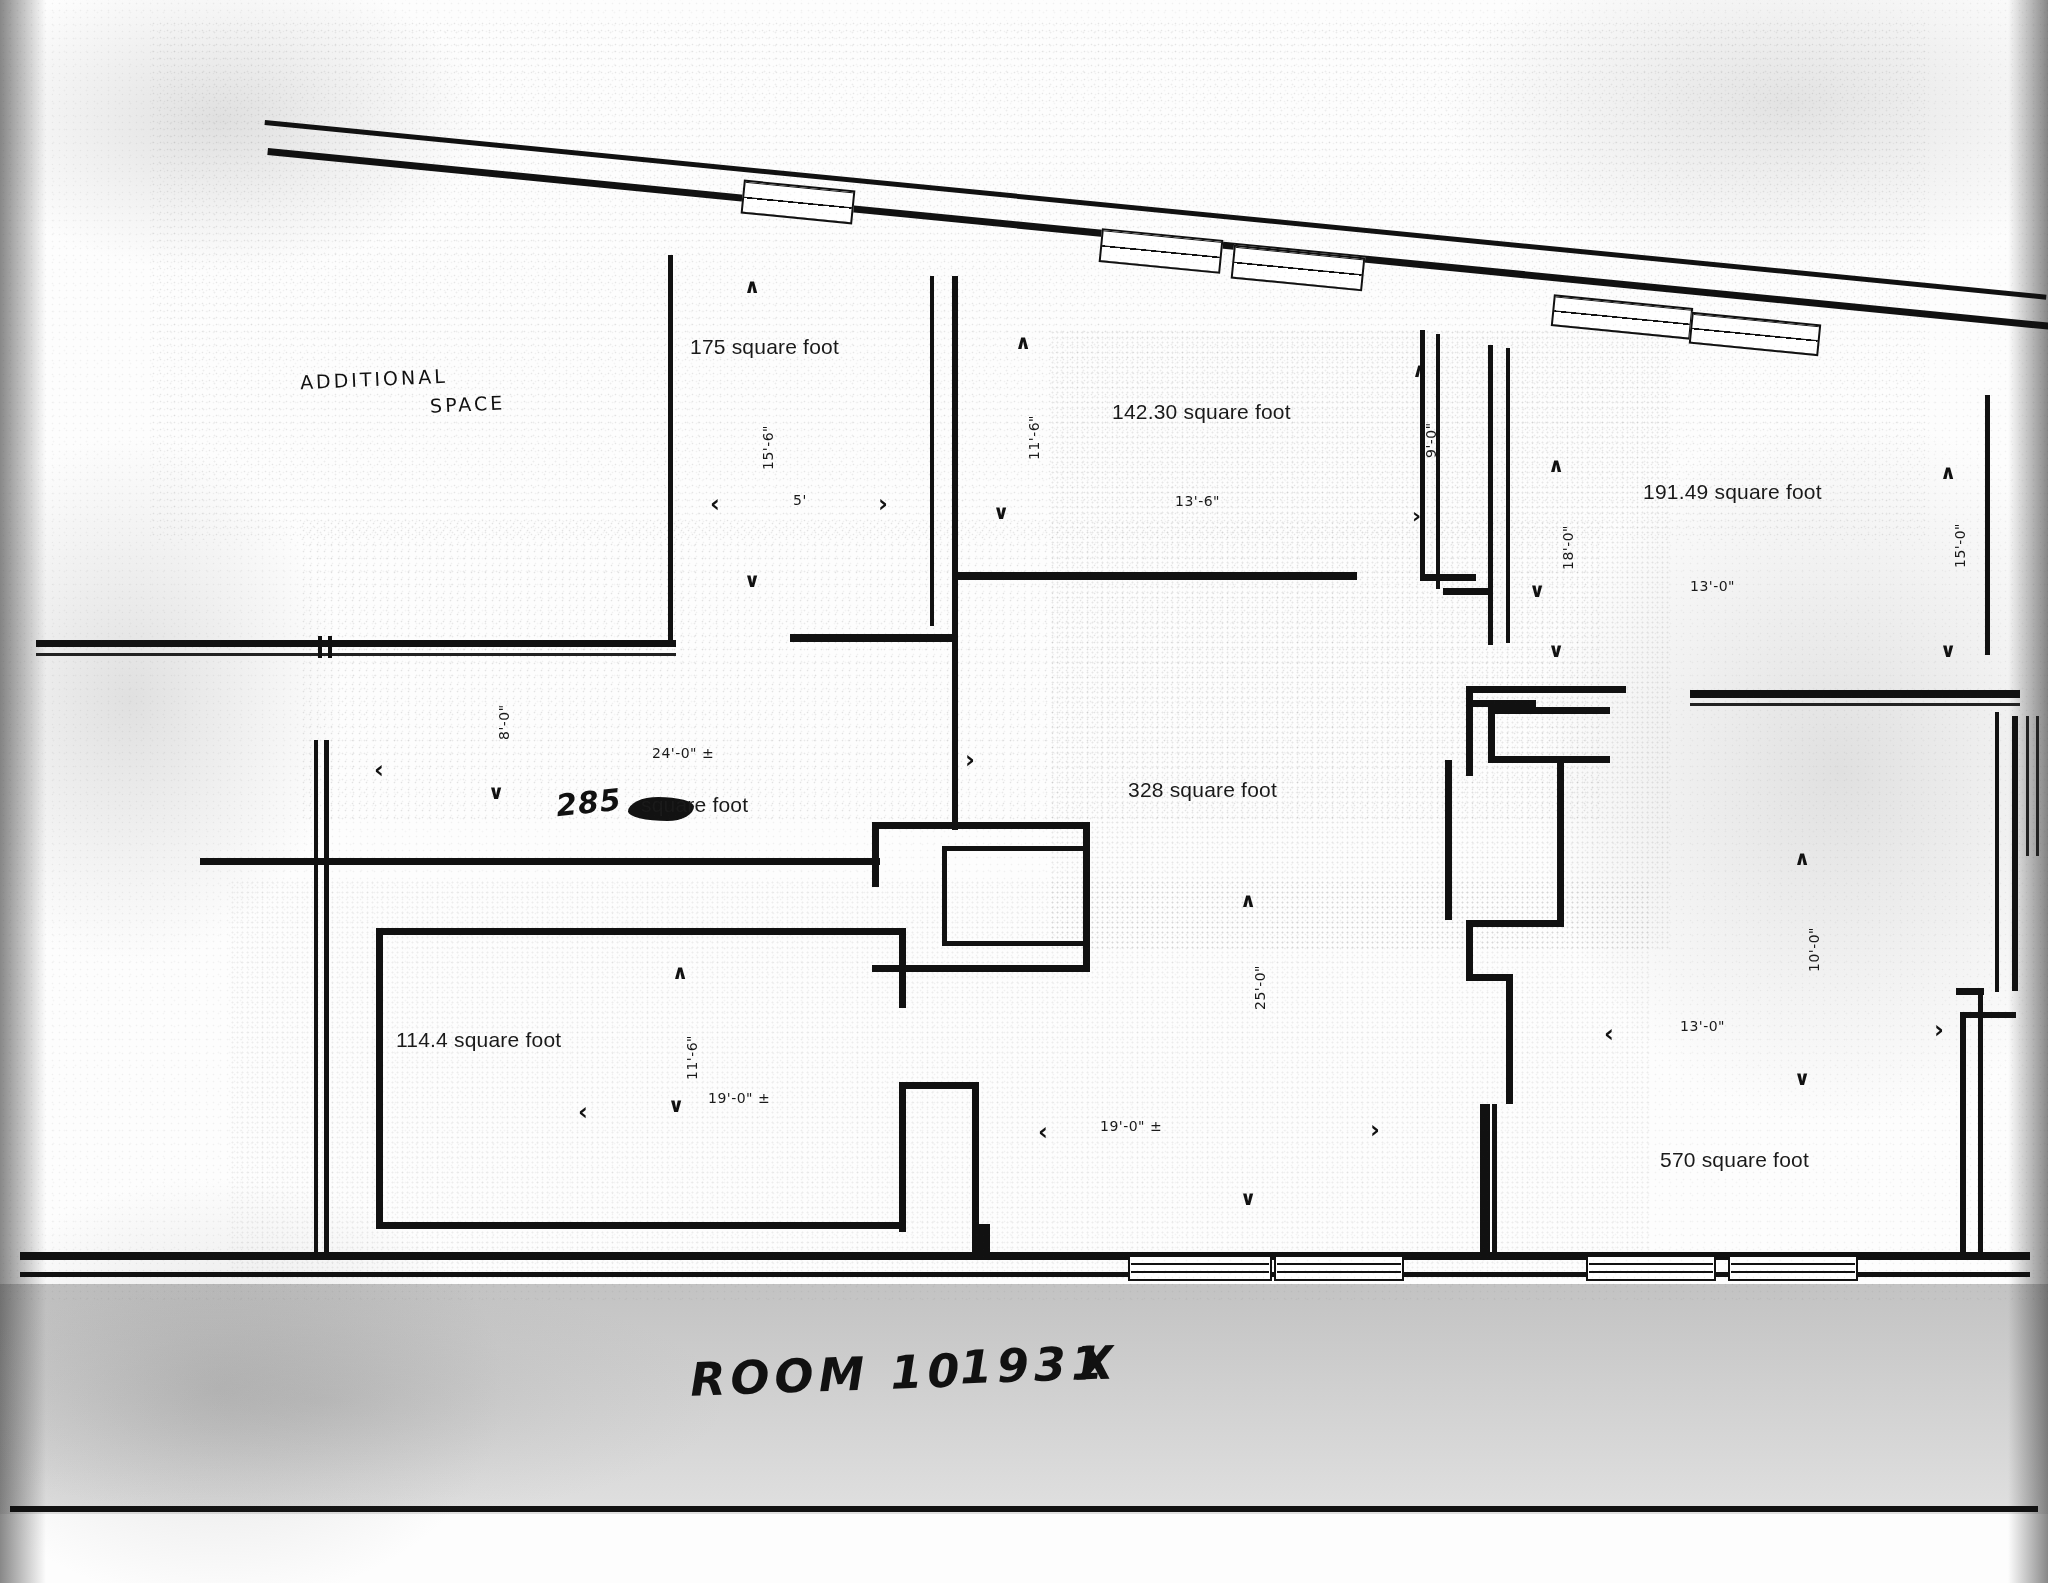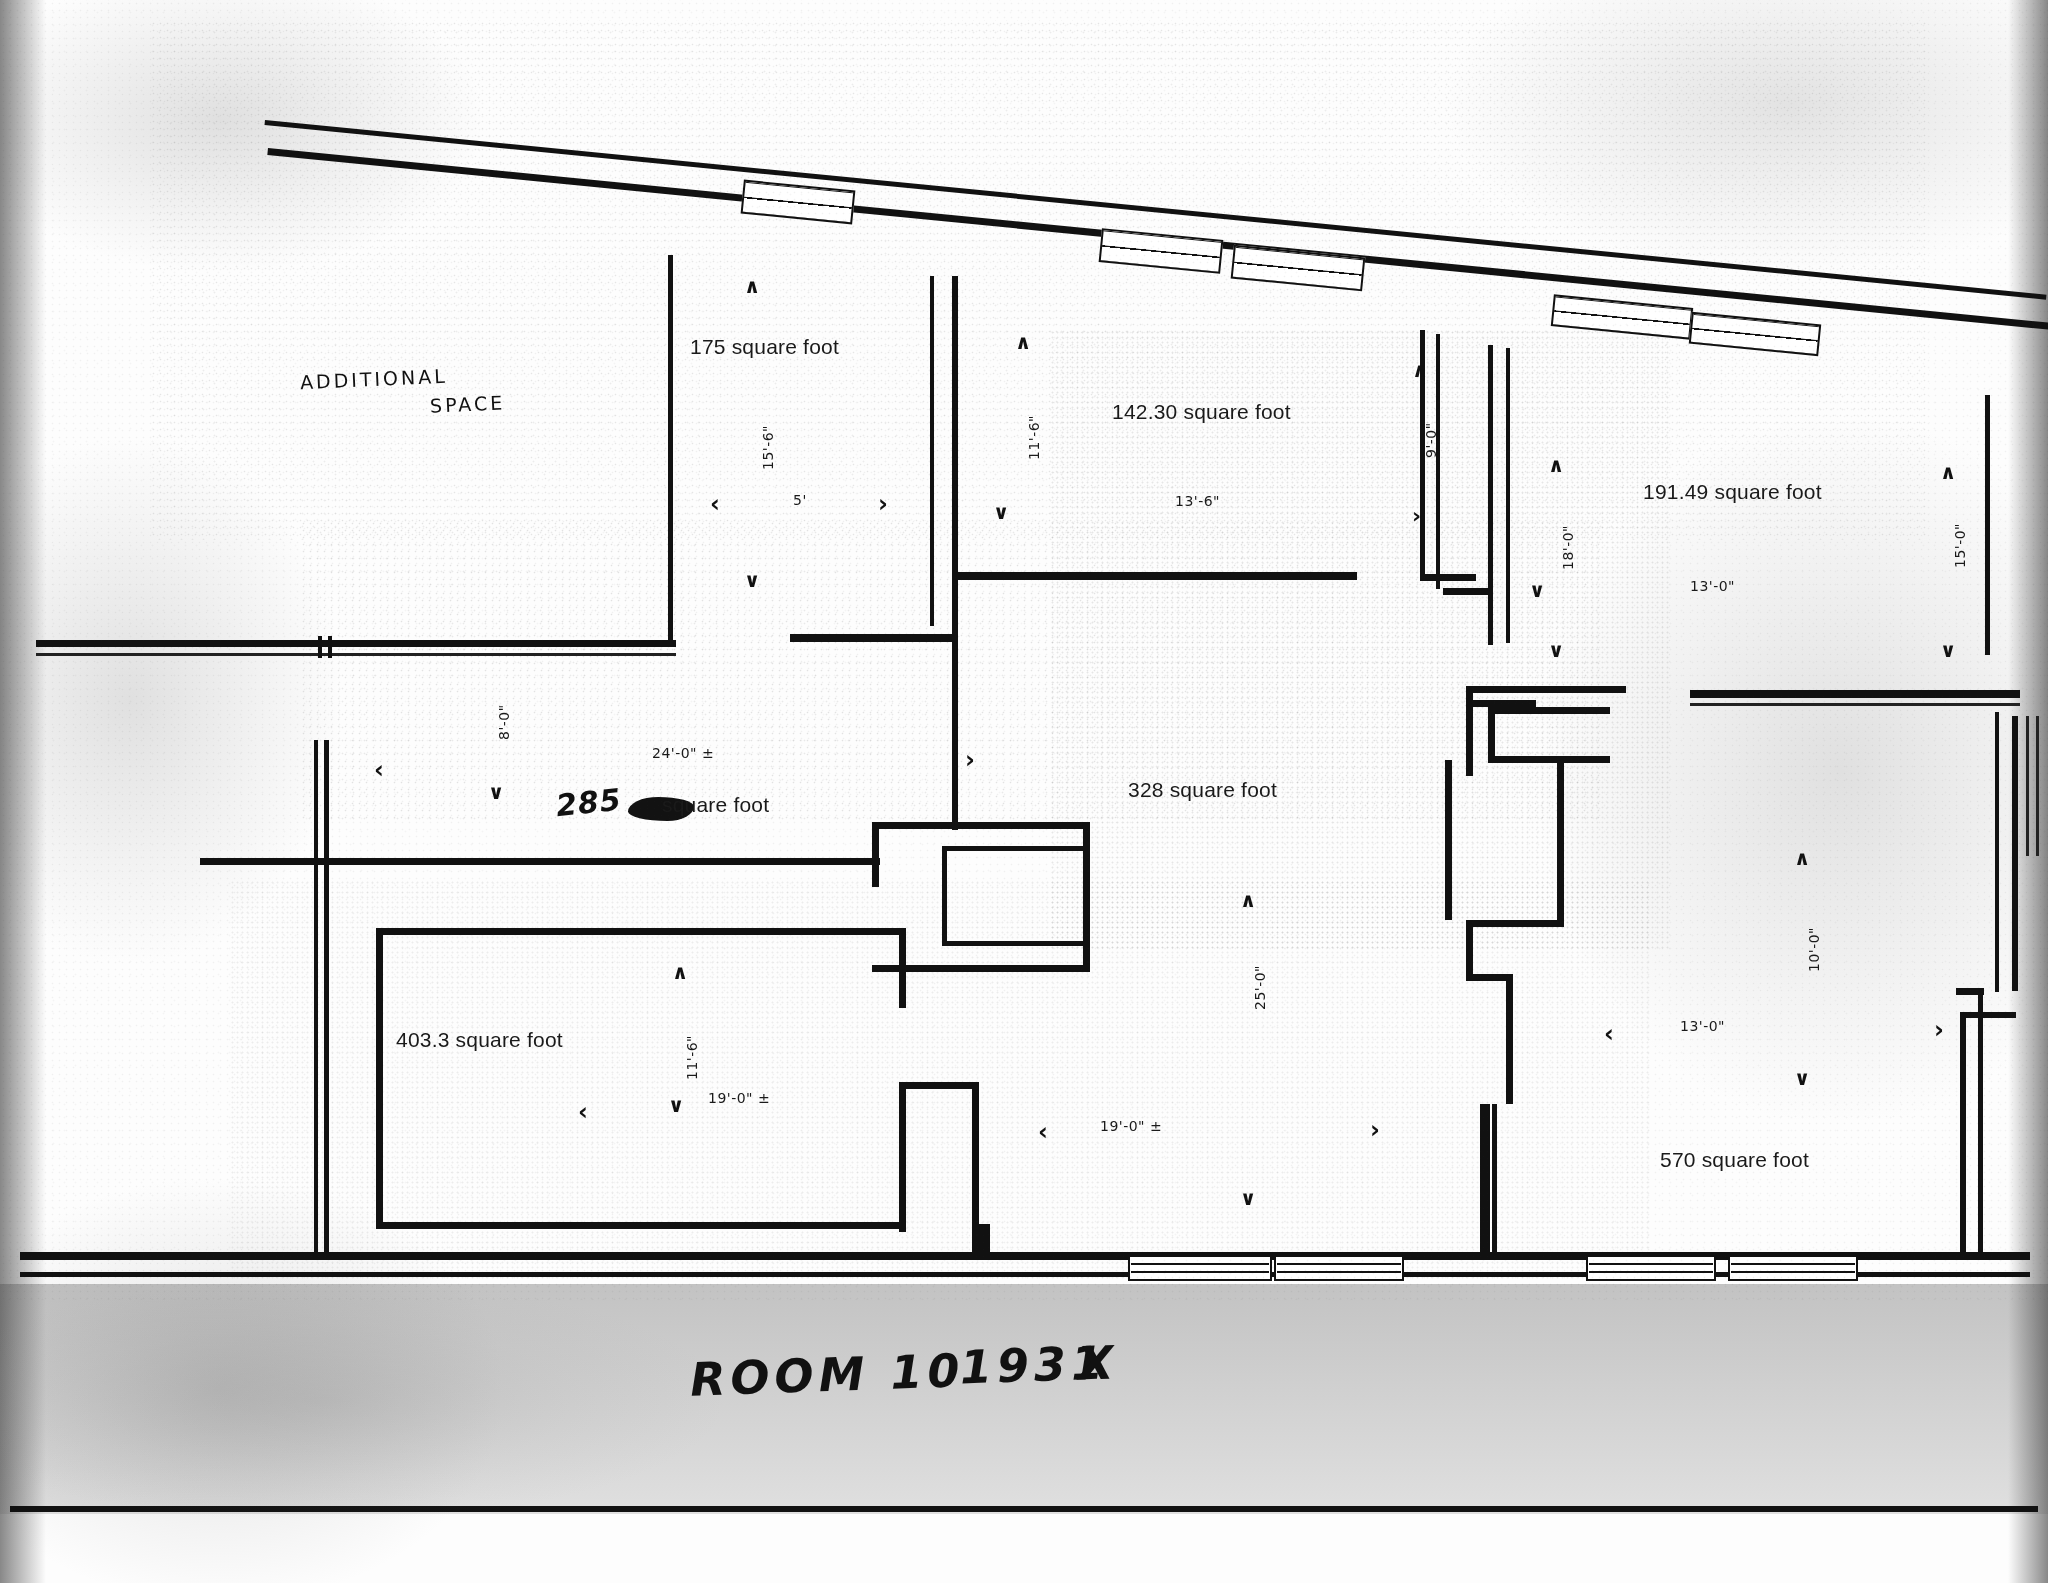--- a/index.html
+++ b/index.html
@@ -250,25 +250,25 @@
   <div class="wall" style="left:10px;top:1506px;width:2028px;height:6px;"></div>
 
   <div class="area-label" style="left:690px;top:335px;">175 square foot</div>
 
   <div class="area-label" style="left:1112px;top:400px;">142.30 square foot</div>
 
   <div class="area-label" style="left:1643px;top:480px;">191.49 square foot</div>
 
   <div class="hand redacted-num" style="left:556px;top:785px;">285</div>
   <div class="redact-blob" style="left:628px;top:797px;width:66px;height:24px;"></div>
-  <div class="area-label" style="left:662px;top:793px;">square foot</div>
+  <div class="area-label" style="left:641px;top:793px;">square foot</div>
 
   <div class="area-label" style="left:1128px;top:778px;">328 square foot</div>
 
-  <div class="area-label" style="left:396px;top:1028px;">403.3 square foot</div>
+  <div class="area-label" style="left:396px;top:1028px;">114.4 square foot</div>
 
   <div class="area-label" style="left:1660px;top:1148px;">570 square foot</div>
 
   <div class="hand note" style="left:300px;top:368px;">ADDITIONAL</div>
   <div class="hand note" style="left:430px;top:393px;">SPACE</div>
 
   <div class="hand title" style="left:690px;top:1348px;">ROOM 10</div>
   <div class="hand title" style="left:960px;top:1338px;">1931</div>
   <div class="hand title" style="left:1078px;top:1336px;">X</div>
 

